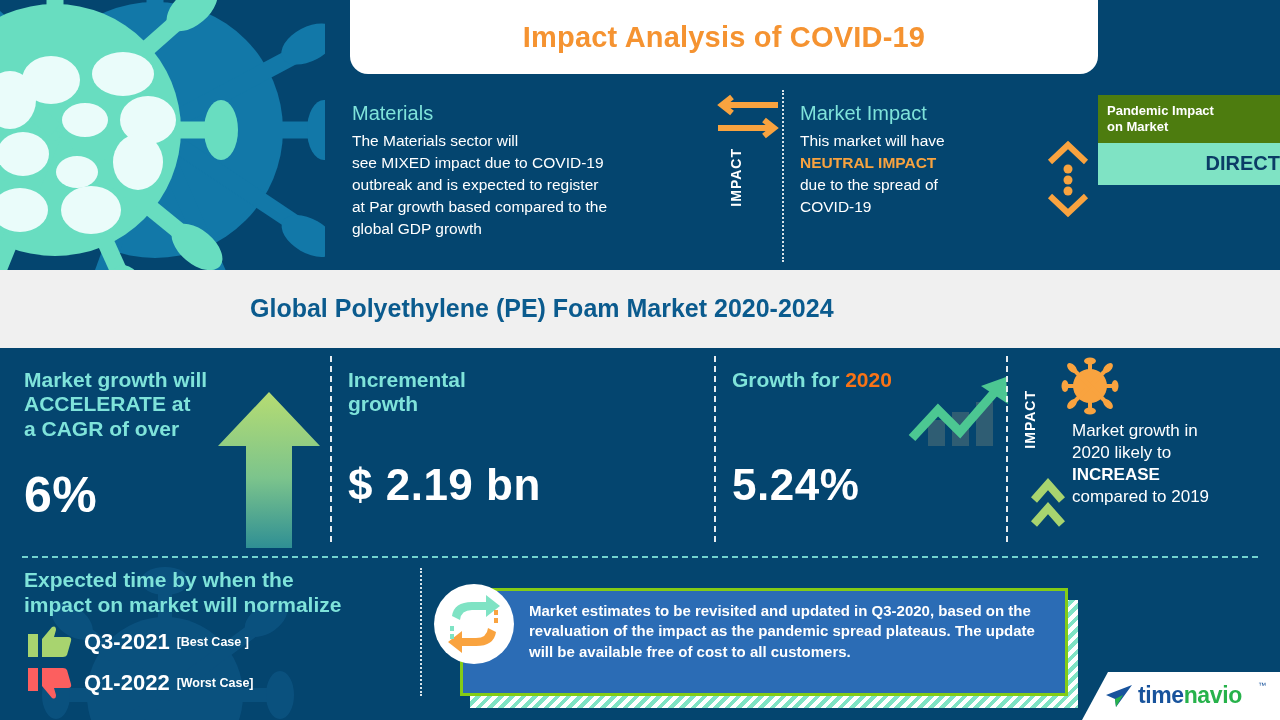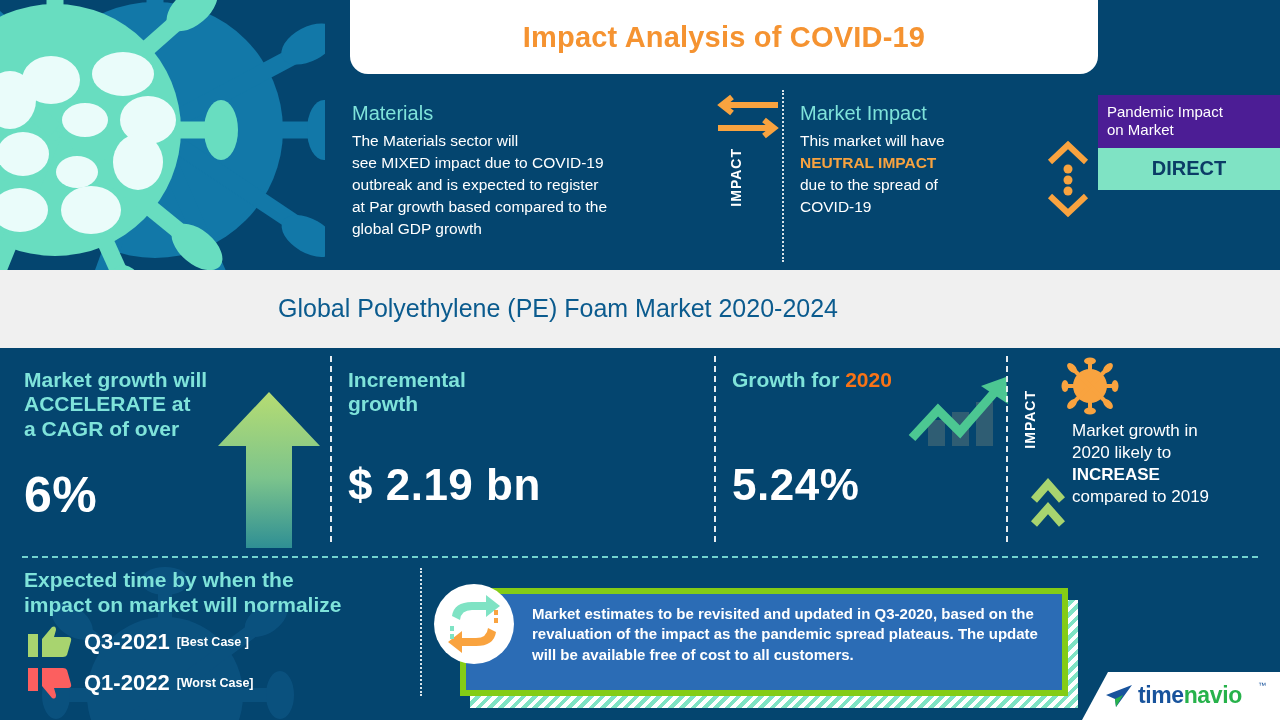--- a/index.html
+++ b/index.html
@@ -43,36 +43,36 @@
     writing-mode:vertical-rl;transform:rotate(180deg);
   }
   .dotted-v{
     position:absolute;top:4px;width:0;height:172px;
     border-left:2px dotted #ffffff;opacity:.85;
   }
 
   
   .pandemic{position:absolute;left:1098px;top:95px;width:182px;}
   .pandemic .ph{
-    background:#4c1d95;color:#ffffff;font-size:15px;font-weight:normal;
+    background:#4d7c0f;color:#ffffff;font-size:13px;font-weight:bold;
     padding:8px 9px 9px 9px;line-height:1.2;
   }
   .pandemic .pb{
     background:#7fe3c4;color:#0b3c66;font-size:20px;font-weight:bold;
-    text-align:center;padding:9px 0 10px 0;
+    text-align:right;padding:9px 0 10px 0;
   }
 
   
   .band{
     position:absolute;left:0;top:270px;width:1280px;height:78px;
     background:#f0f0f0;
   }
   .band span{
     position:absolute;left:250px;top:24px;
-    color:#0b5b8e;font-size:25px;font-weight:normal;margin-left:28px;
+    color:#0b5b8e;font-size:25px;font-weight:bold;
   }
 
   
   .stats{position:absolute;left:0;top:348px;width:1280px;height:202px;}
   .stat{position:absolute;top:0;height:202px;}
   .stat-label{color:#7fe3da;font-size:21px;font-weight:bold;line-height:1.16;}
   .stat-label .w{color:#f97316;text-align:right;}
   .stat-value{color:#ffffff;font-size:44px;font-weight:bold;letter-spacing:.5px;}
 
   .s1{left:24px;width:200px;}
@@ -109,21 +109,21 @@
   .expected .eh{color:#7fe3da;font-size:21px;font-weight:bold;line-height:1.18;}
   .case-row{display:flex;align-items:center;margin-top:7px;}
   .case-row .ic{width:52px;height:34px;flex:0 0 52px;}
   .case-row .q{color:#ffffff;font-size:22px;font-weight:bold;margin-left:8px;}
   .case-row .cs{color:#ffffff;font-size:12.5px;font-weight:bold;margin-left:7px;}
 
   .dotted-v2{position:absolute;left:420px;top:8px;width:0;height:128px;border-left:2px dotted #ffffff;opacity:.85;}
 
   .note{
     position:absolute;left:460px;top:28px;width:608px;height:108px;
-    background:#2b6cb5;border:6px solid #84cc16;box-sizing:border-box;
+    background:#2b6cb5;border:3px solid #84cc16;box-sizing:border-box;
   }
   .note-shadow{
     position:absolute;left:470px;top:40px;width:608px;height:108px;
     background:repeating-linear-gradient(135deg,#7fe3c4 0 4px,#ffffff 4px 8px);
   }
   .note p{
     margin:0;padding:10px 12px 0 66px;color:#ffffff;font-size:15px;
     font-weight:bold;line-height:1.36;
   }
   .refresh{position:absolute;left:432px;top:22px;width:84px;height:84px;}

